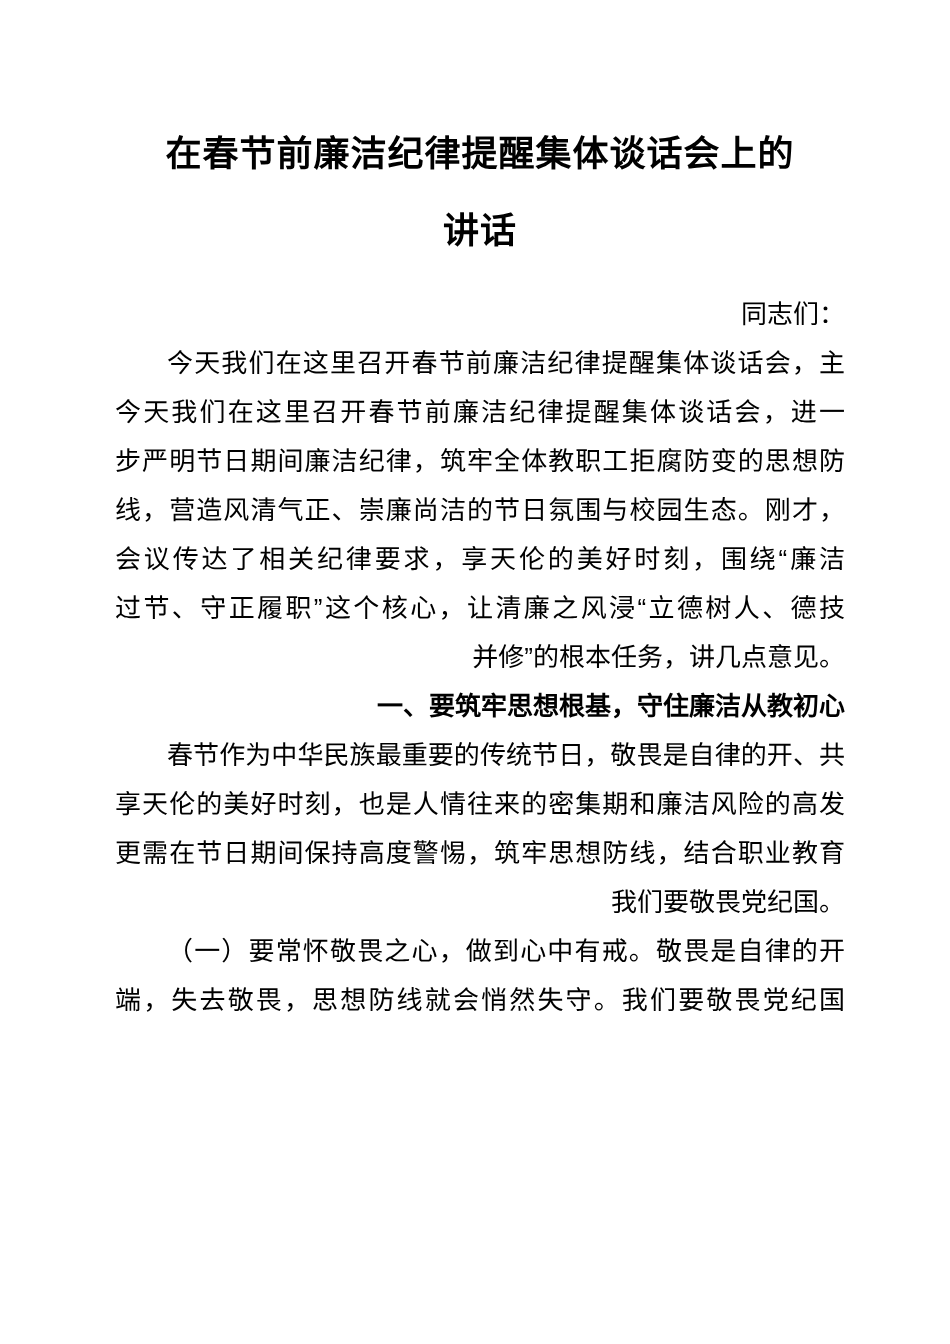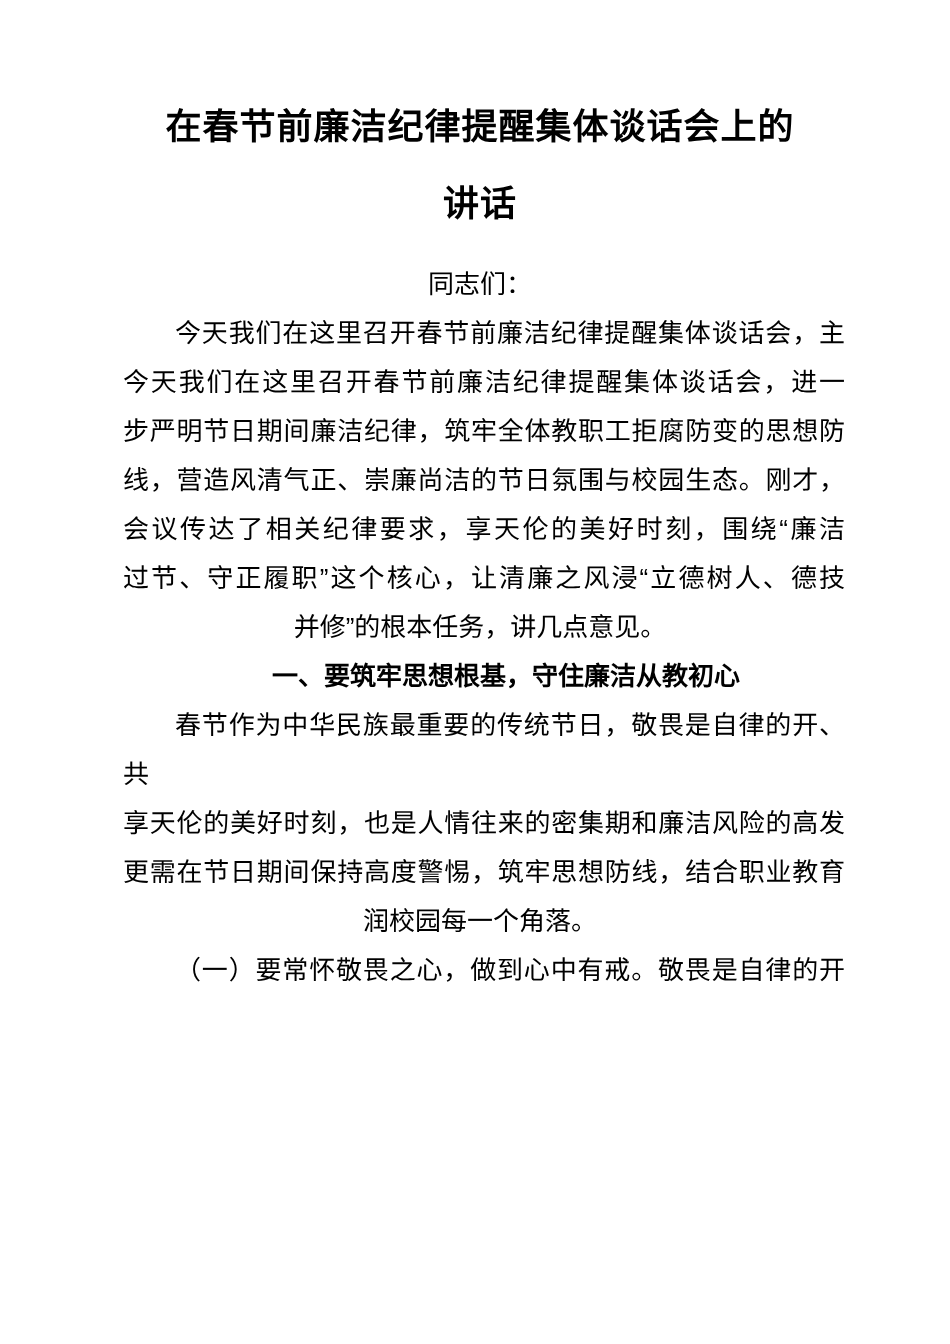--- a/index.html
+++ b/index.html
@@ -16,44 +16,44 @@
     font-family: "Liberation Sans", "DejaVu Sans", sans-serif;
     overflow: hidden;
   }
   .content {
     position: absolute;
     left: 115px;
     top: 0;
     width: 730px;
   }
   .doc-title {
-    padding-top: 88px;
+    padding-top: 118px;
     font-size: 36px;
     font-weight: 700;
     text-align: center;
+    font-family: Liberation Mono, monospace;
   }
   .title-line {
     line-height: 77px;
     letter-spacing: 1px;
   }
   .doc-body {
     margin-top: 18px;
     font-size: 26px;
   }
   .block { margin: 0; }
   .line {
     line-height: 49px;
-    text-align: center;
+    text-align: right;
     white-space: normal;
   }
   
   .line.fill {
     text-align: justify;
     text-align-last: justify;
-    margin-left: 8px;
   }
   .line.indent {
     text-indent: 52px;
   }
   .block.heading .line {
     font-weight: 700;
   }
 </style>
 </head>
 <body>
@@ -77,20 +77,21 @@
           <div class="line fill">过节、守正履职”这个核心，让清廉之风浸“立德树人、德技</div>
           <div class="line">并修”的根本任务，讲几点意见。</div>
         </div>
         <div class="block heading">
           <div class="line indent">一、要筑牢思想根基，守住廉洁从教初心</div>
         </div>
         <div class="block paragraph">
           <div class="line indent fill">春节作为中华民族最重要的传统节日，敬畏是自律的开、共</div>
           <div class="line fill">享天伦的美好时刻，也是人情往来的密集期和廉洁风险的高发</div>
           <div class="line fill">更需在节日期间保持高度警惕，筑牢思想防线，结合职业教育</div>
-          <div class="line">润校园每一个角落。</div>
+          <div class="line">我们要敬畏党纪国。</div>
         </div>
         <div class="block paragraph">
           <div class="line indent fill">（一）要常怀敬畏之心，做到心中有戒。敬畏是自律的开</div>
+          <div class="line fill">端，失去敬畏，思想防线就会悄然失守。我们要敬畏党纪国</div>
         </div>
       </div>
   </div>
 </div>
 
 </body></html>

